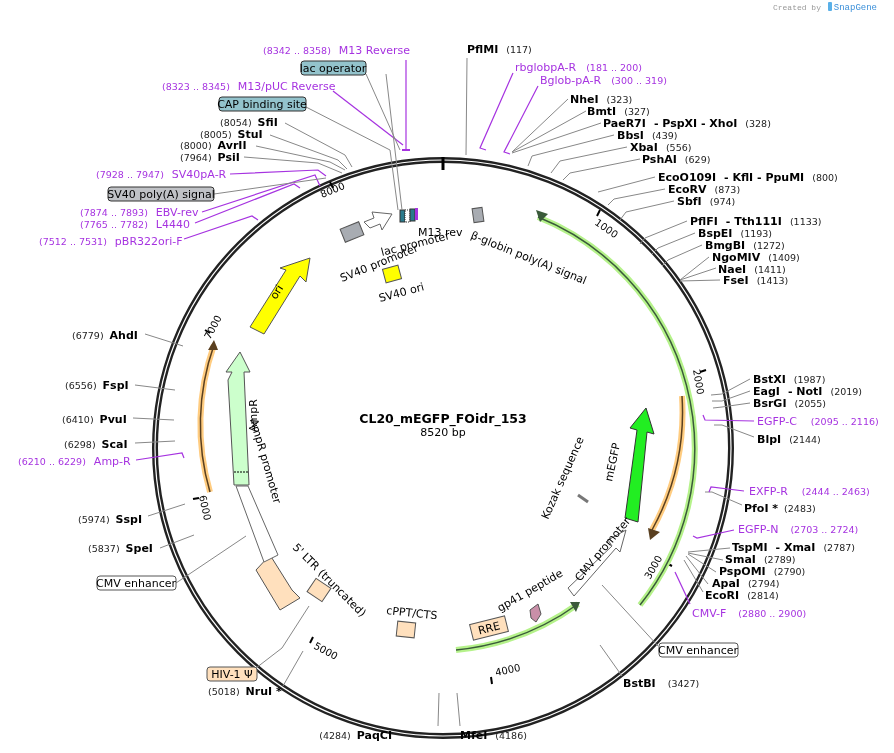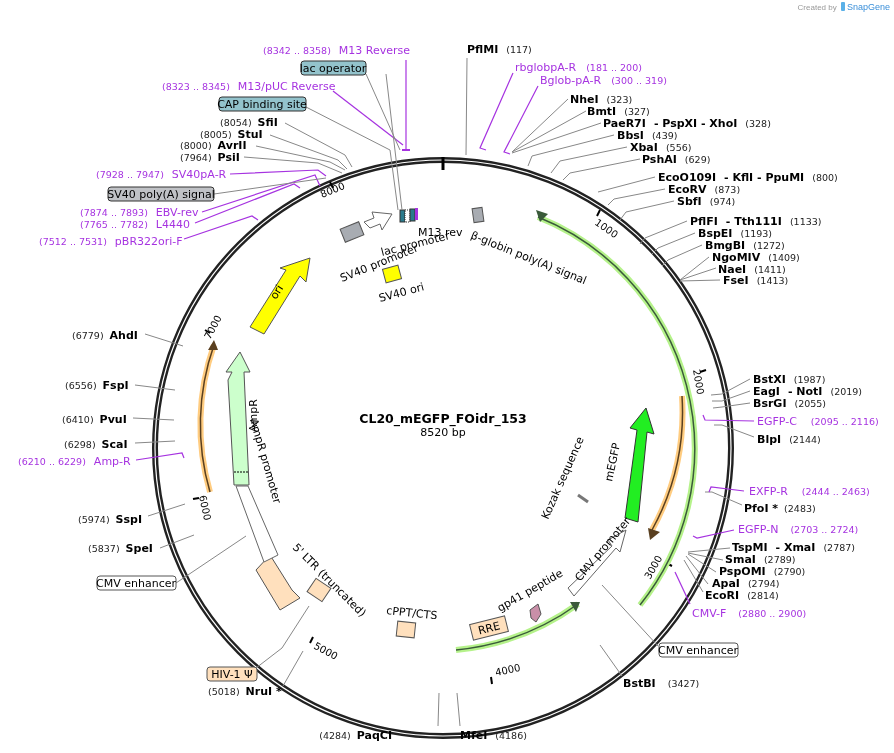--- a/index.html
+++ b/index.html
@@ -9,21 +9,21 @@
   .enz-pos { font-size: 9.5px; fill: #222; font-family: "DejaVu Sans", sans-serif; }
   .primer-name { font-size: 11px; fill: #a633e0; font-family: "DejaVu Sans", sans-serif; }
   .primer-pos { font-size: 9.5px; fill: #a633e0; font-family: "DejaVu Sans", sans-serif; }
   .feat-lbl { font-size: 11px; fill: #000; font-family: "DejaVu Sans", sans-serif; }
   .tick-lbl { font-size: 10px; fill: #000; font-family: "DejaVu Sans", sans-serif; }
   .box-lbl { font-size: 11px; fill: #000; font-family: "DejaVu Sans", sans-serif; }
   .title { font-weight: bold; font-size: 12.5px; fill: #000; font-family: "DejaVu Sans", sans-serif; }
   .subtitle { font-size: 11px; fill: #000; font-family: "DejaVu Sans", sans-serif; }
   .leader { stroke: #888; stroke-width: 1; fill: none; }
   .pleader { stroke: #a633e0; stroke-width: 1.2; fill: none; }
-  .credit { position: absolute; right: 4px; top: 2px; font-size: 8px; color: #999; font-family: Liberation Sans, sans-serif; margin-left: 41px; }
+  .credit { position: absolute; right: 17px; top: 2px; font-size: 8px; color: #999; font-family: Liberation Mono, monospace; margin-left: 41px; }
   .credit b { color: #3a8fd9; font-size: 9px; font-weight: normal; }
   .credit .logo { display:inline-block; width:4px; height:9px; background:#5ab0e8; border-radius:1px; margin:0 2px -1px 2px; }
 </style>
 </head>
 <body>
 
 <div class="credit">
   <span>Created by</span>
   <span class="logo"></span><b>SnapGene</b>
 </div>

